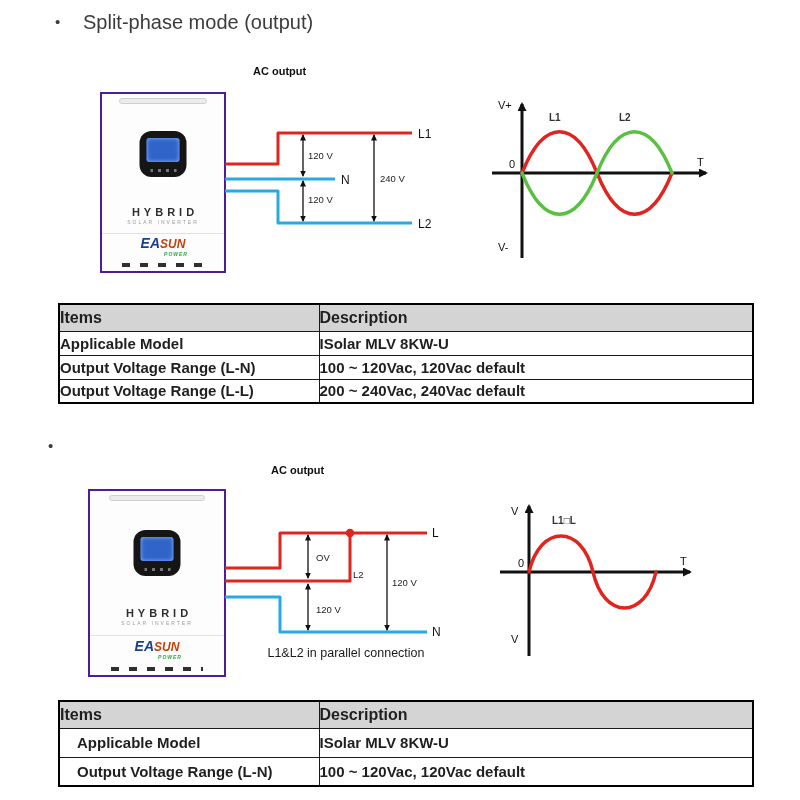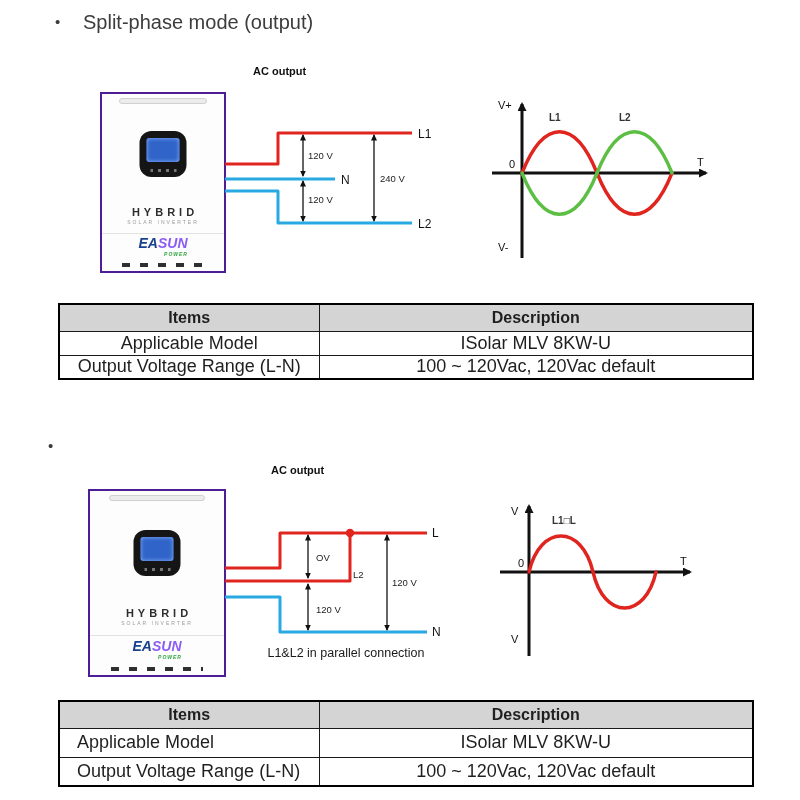--- a/index.html
+++ b/index.html
@@ -23,44 +23,44 @@
   .inv-bracket { position:absolute; top:4px; left:14%; width:72%; height:6px; background:#ececec; border:1px solid #d0d0d0; border-radius:3px; }
   .inv-bezel { position:absolute; top:21%; left:50%; transform:translateX(-50%); width:47px; height:46px; background:#151515; border-radius:12px; }
   .inv-screen { position:absolute; top:7px; left:7px; right:7px; height:24px; background:#3064c9; border-radius:3px; box-shadow:inset 0 0 4px #8fb7ff; }
   .inv-btns { position:absolute; bottom:5px; left:50%; transform:translateX(-50%); width:26px; height:3px;
               background:repeating-linear-gradient(90deg,#777 0 3px,transparent 3px 8px); }
   .inv-hybrid { position:absolute; top:63%; width:100%; text-align:center; font-size:11px; font-weight:bold; letter-spacing:4px; text-indent:4px; color:#2e2e2e; }
   .inv-sub { position:absolute; top:calc(63% + 13px); width:100%; text-align:center; font-size:5px; letter-spacing:2px; color:#9a9a9a; }
   .inv-seam { position:absolute; left:0; right:0; bottom:21%; border-top:1px solid #e2e2e2; }
   .inv-logo { position:absolute; bottom:8%; width:100%; text-align:center; font-style:italic; font-weight:bold; line-height:1; }
   .inv-logo .ea  { color:#17418f; font-size:14px; }
-  .inv-logo .sun { color:#8b5cf6; font-size:14px; }
+  .inv-logo .sun { color:#c2410c; font-size:12px; }
   .inv-logo .power { display:block; font-size:5px; letter-spacing:1px; color:#2ea43c; padding-left:26px; margin-top:1px; }
   .inv-vents { position:absolute; bottom:4px; left:16%; width:68%; height:4px;
                background:repeating-linear-gradient(90deg,#2f2f2f 0 8px,transparent 8px 18px); }
 
   
   .diag, .wave { position:absolute; overflow:visible; }
   .wire { fill:none; stroke-width:3; stroke-linejoin:round; }
   .red  { stroke:#e0241e; }
   .blue { stroke:#29a9e1; }
   .meas { stroke:#111; stroke-width:1.3; }
   .axis { stroke:#111; stroke-width:3; }
   .curve { fill:none; stroke-width:3.4; stroke-linecap:round; }
   .lbl  { font-size:9.5px; fill:#222; }
   .lblbig { font-size:12px; fill:#111; }
   .lblaxis { font-size:11px; fill:#111; }
   .lblcurve { font-size:10px; fill:#333; font-weight:bold; }
   .caption { font-size:12.5px; fill:#1a1a1a; }
 
   
   .spec { position:absolute; left:58px; width:694px; border-collapse:collapse; table-layout:fixed; background:#fff; border:2px solid #000; }
-  .spec th, .spec td { border:1px solid #1a1a1a; text-align:center; color:#1f1f1f; overflow:hidden; }
+  .spec th, .spec td { border:1px solid #1a1a1a; text-align:left; color:#1f1f1f; overflow:hidden; }
   .spec th { background:#d4d4d4; font-size:16px; font-weight:bold; height:27px; }
-  .spec td { font-size:18px; }
+  .spec td { font-size:15px;font-weight:bold; }
   .table1 { top:303px; }
   .table1 td { height:24px; }
   .table2 { top:700px; }
   .table2 td { height:29px; }
   .table2 td.c1 { text-align:left; padding-left:17px; }
 </style>
 </head>
 <body>
 
 <div id="canvas">
@@ -135,20 +135,24 @@
       </tr>
     </thead>
     <tbody>
       <tr>
         <td class="c1">Applicable Model</td>
         <td class="c2">ISolar MLV 8KW-U</td>
       </tr>
       <tr>
         <td class="c1">Output Voltage Range (L-N)</td>
         <td class="c2">100 ~ 120Vac, 120Vac default</td>
+      </tr>
+      <tr>
+        <td class="c1">Output Voltage Range (L-L)</td>
+        <td class="c2">200 ~ 240Vac, 240Vac default</td>
       </tr>
     </tbody>
   </table>
 
   <span class="bullet b2">•</span>
   <div class="ac-label ac2">AC output</div>
 
   <div class="inverter inv2">
     <div class="inv-bracket"></div>
     <div class="inv-bezel">

